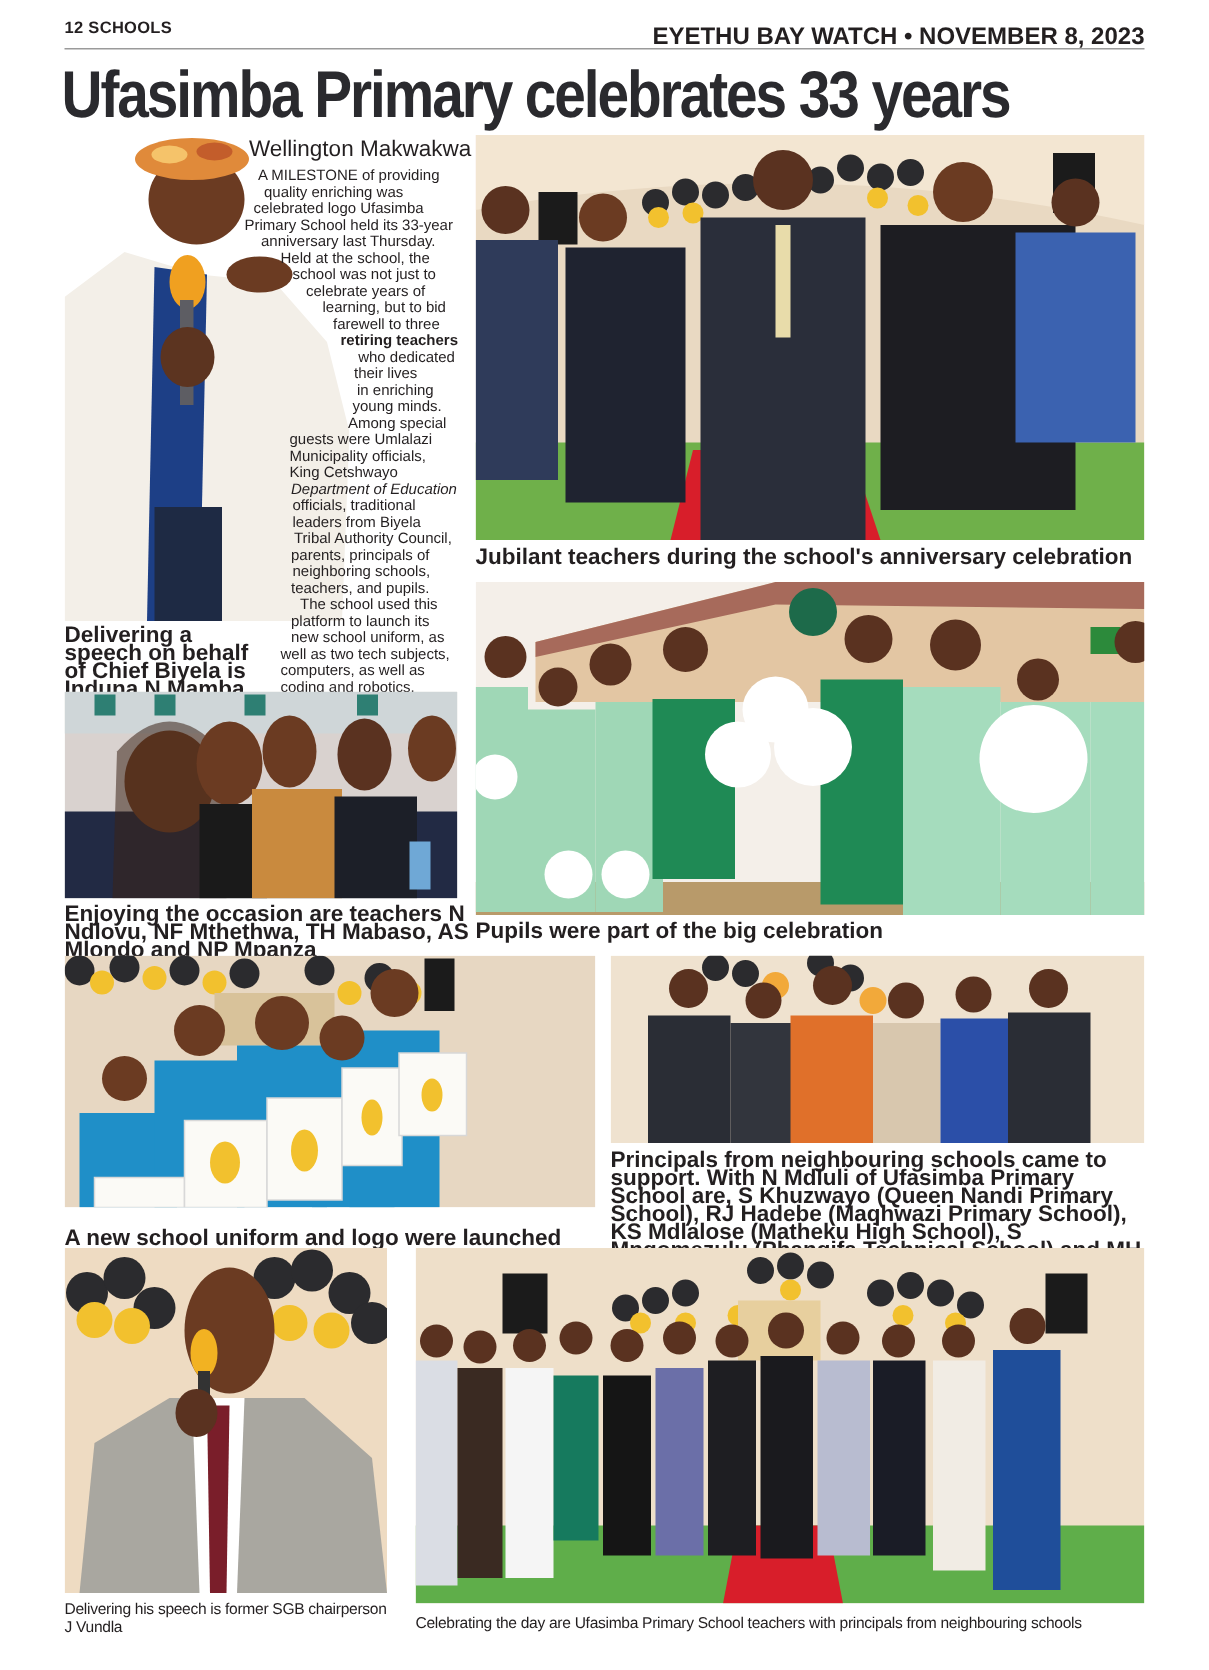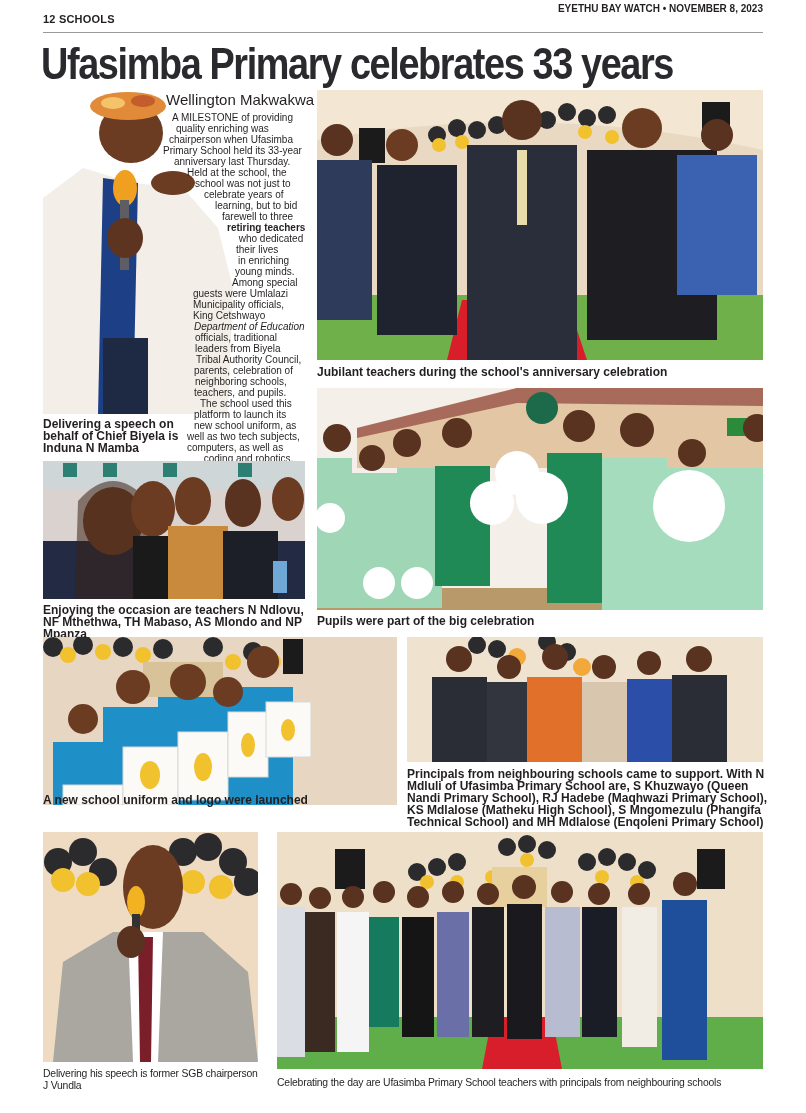--- a/index.html
+++ b/index.html
@@ -4,29 +4,29 @@
 <style>
   * { box-sizing: border-box; margin: 0; padding: 0; }
   html, body { width: 806px; height: 1113px; background: #ffffff; overflow: hidden; }
   body { position: relative; font-family: "Liberation Sans", sans-serif; color: #231f20; }
 
   .abs { position: absolute; }
 
   
   .folio { left: 43px; top: 13px; font-size: 11px; font-weight: bold; letter-spacing: 0.2px; color: #231f20; }
   .folio .num { }
-  .dateline { right: 43px; top: 3px; font-size: 10px; font-weight: bold; color: #231f20; text-align: center; }
+  .dateline { right: 43px; top: 16px; font-size: 16px; font-weight: bold; color: #231f20; text-align: center; }
   .rule { left: 43px; right: 43px; top: 32px; height: 1px; background: #9a9a9a; }
   .headline { left: 41px; top: 38px; font-size: 44px; font-weight: bold; color: #2a2a2e; letter-spacing: -1.6px; transform: scaleX(0.86); transform-origin: left top; white-space: nowrap; line-height: 52px; }
 
   
   .photo { overflow: hidden; }
   .photo svg { width: 100%; height: 100%; display: block; }
 
-  .caption { font-size: 12px; font-weight: bold; line-height: 12px; color: #231f20; }
+  .caption { font-size: 15px; font-weight: bold; line-height: 12px; color: #231f20; }
   .caption-light { font-weight: normal; font-size: 10.4px; letter-spacing: -0.2px; }
 
   
   .byline { left: 166px; top: 91px; font-size: 15px; color: #231f20; }
   .body-text { font-size: 10px; line-height: 11px; color: #231f20; white-space: pre; }
 </style>
 </head>
 <body>
 
 <div class="abs folio">
@@ -54,50 +54,50 @@
     <ellipse cx="82" cy="150" rx="18" ry="20" fill="#5c3420"></ellipse>
     <ellipse cx="130" cy="95" rx="22" ry="12" fill="#6b3b22"></ellipse>
   </svg>
 </div>
 <div class="abs caption" style="left:43px; top:418px; width:138px;">Delivering a speech on behalf of Chief Biyela is Induna N Mamba</div>
 
 <div class="abs byline">Wellington Makwakwa</div>
 <div class="abs" style="left:160px; top:112px; width:150px;">
   <div class="body-text" style="padding-left:12px;">A MILESTONE of providing</div>
   <div class="body-text" style="padding-left:16px;">quality enriching was</div>
-  <div class="body-text" style="padding-left:9px;">chairperson when Ufasimba</div>
+  <div class="body-text" style="padding-left:9px;">celebrated logo Ufasimba</div>
   <div class="body-text" style="padding-left:3px;">Primary School held its 33-year</div>
   <div class="body-text" style="padding-left:14px;">anniversary last Thursday.</div>
   <div class="body-text" style="padding-left:27px;">Held at the school, the</div>
   <div class="body-text" style="padding-left:35px;">school was not just to</div>
   <div class="body-text" style="padding-left:44px;">celebrate years of</div>
   <div class="body-text" style="padding-left:55px;">learning, but to bid</div>
   <div class="body-text" style="padding-left:62px;">farewell to three</div>
   <div class="body-text" style="padding-left:67px;font-weight:bold;">retiring teachers</div>
   <div class="body-text" style="padding-left:72px;text-align:center;">who dedicated</div>
   <div class="body-text" style="padding-left:76px;">their lives</div>
   <div class="body-text" style="padding-left:78px;">in enriching</div>
   <div class="body-text" style="padding-left:75px;">young minds.</div>
   <div class="body-text" style="padding-left:72px;">Among special</div>
   <div class="body-text" style="padding-left:33px;">guests were Umlalazi</div>
   <div class="body-text" style="padding-left:33px;">Municipality officials,</div>
   <div class="body-text" style="padding-left:33px;">King Cetshwayo</div>
   <div class="body-text" style="padding-left:34px;font-style:italic;">Department of Education</div>
   <div class="body-text" style="padding-left:35px;">officials, traditional</div>
   <div class="body-text" style="padding-left:35px;">leaders from Biyela</div>
   <div class="body-text" style="padding-left:36px;">Tribal Authority Council,</div>
-  <div class="body-text" style="padding-left:34px;">parents, celebration of</div>
+  <div class="body-text" style="padding-left:34px;">parents, principals of</div>
   <div class="body-text" style="padding-left:35px;">neighboring schools,</div>
   <div class="body-text" style="padding-left:34px;">teachers, and pupils.</div>
   <div class="body-text" style="padding-left:40px;">The school used this</div>
   <div class="body-text" style="padding-left:34px;">platform to launch its</div>
   <div class="body-text" style="padding-left:34px;">new school uniform, as</div>
   <div class="body-text" style="padding-left:27px;">well as two tech subjects,</div>
   <div class="body-text" style="padding-left:27px;">computers, as well as</div>
-  <div class="body-text" style="padding-left:27px;text-align:center;">coding and robotics.</div>
+  <div class="body-text" style="padding-left:27px;">coding and robotics.</div>
 </div>
 
 <div class="abs photo" style="left:317px; top:90px; width:446px; height:270px;">
   <svg viewBox="0 0 446 270" preserveAspectRatio="none">
     <rect width="446" height="270" fill="#e9d9c2"></rect>
     <path d="M0 0 L446 0 L446 60 Q223 10 0 50 Z" fill="#f3e6d2"></path>
     <rect x="0" y="205" width="446" height="65" fill="#6fb04a"></rect>
     <polygon points="130,270 270,270 250,210 145,210" fill="#d81e2a"></polygon>
     <g fill="#2b2b2e">
       <circle cx="120" cy="45" r="9"></circle>
@@ -247,21 +247,21 @@
       <rect x="223" y="65" width="45" height="55"></rect>
     </g>
     <g fill="#f2c12e">
       <ellipse cx="107" cy="138" rx="10" ry="14"></ellipse>
         <ellipse cx="160" cy="130" rx="9" ry="14"></ellipse>
         <ellipse cx="205" cy="108" rx="7" ry="12"></ellipse>
         <ellipse cx="245" cy="93" rx="7" ry="11"></ellipse>
     </g>
   </svg>
 </div>
-<div class="abs caption" style="left:43px; top:794px; width:354px;">A new school uniform and logo were launched</div>
+<div class="abs caption" style="left:43px; top:820px; width:354px;">A new school uniform and logo were launched</div>
 
 <div class="abs photo" style="left:407px; top:637px; width:356px; height:125px;">
   <svg viewBox="0 0 356 125" preserveAspectRatio="none">
     <rect width="356" height="125" fill="#efe2cf"></rect>
     <g fill="#2b2b2e">
         <circle cx="70" cy="8" r="9"></circle>
         <circle cx="90" cy="12" r="9"></circle>
         <circle cx="140" cy="5" r="9"></circle>
         <circle cx="160" cy="15" r="9"></circle>
       </g>

